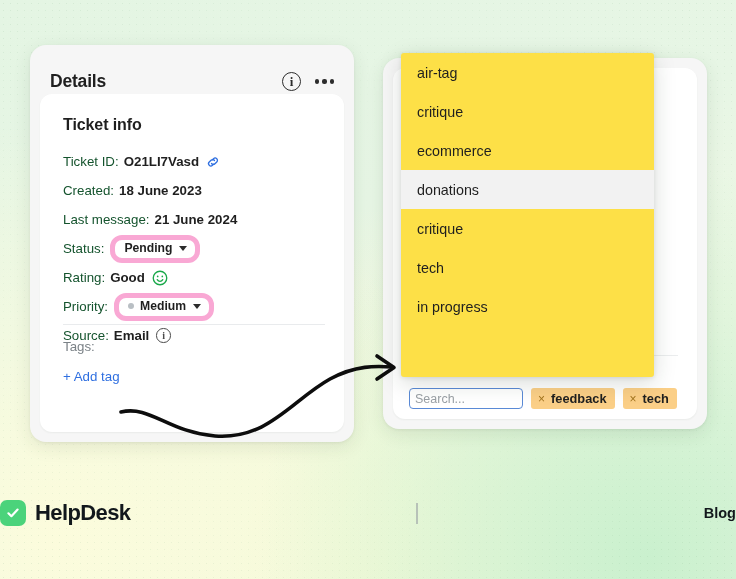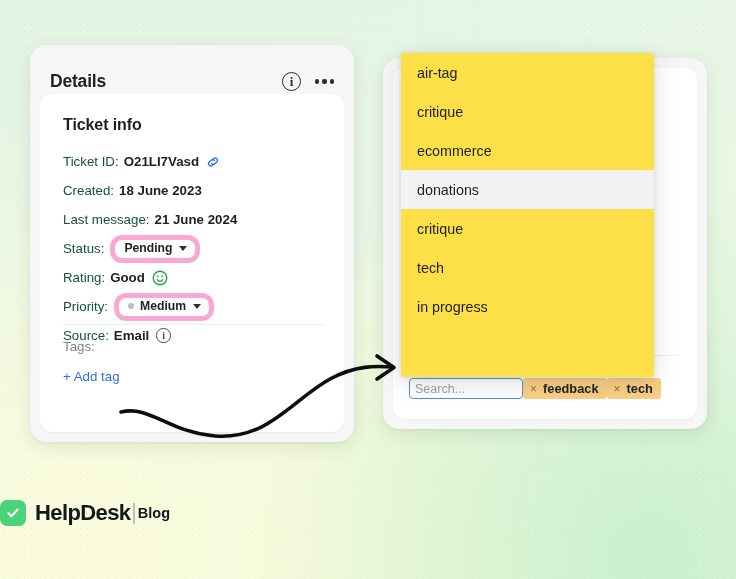--- a/index.html
+++ b/index.html
@@ -140,22 +140,22 @@
   #right-panel { left: 383px; top: 58px; width: 324px; height: 371px; }
   #right-card { left: 10px; top: 10px; width: 304px; height: 351px; background:#fff; }
 
   #right-ghost { position:absolute; left:23px; top:18px; width:262px; }
   .ghost-row { height: 29px; font-size: 13.3px; color: #c9cdd0; white-space: nowrap; }
   #right-divider {
     position:absolute; left:23px; top:287px; width:262px; height:1px; background:#ebedee;
   }
 
   #tag-input-row {
-    position: absolute; left: 16px; top: 310px;
-    display: flex; align-items: center; 
+    position: absolute; left: 16px; top: 320px;
+    display: flex; align-items: center; gap: 8px;
   }
   #search-input {
     width: 114px; height: 21px;
     border: 1.4px solid #5a8ad6; border-radius: 4px;
     background: #ffffff;
     font-family: "Liberation Sans", sans-serif;
     font-size: 12.5px; color: #1f1f1f;
     padding: 0 5px;
     outline: none;
   }
@@ -185,21 +185,21 @@
     padding-left: 16px; font-size: 14.3px; color: #1f1f1f; cursor: pointer;
   }
   .dd-item.active { background: #f2f2f2; }
 
   
   #arrow-svg { position: absolute; left: 0; top: 0; width: 736px; height: 579px; pointer-events: none; }
 
   
   #footer {
     position: absolute; left: 0; top: 500px; width: 736px;
-    display: flex; align-items: center; justify-content: flex-start; gap: 3px;
+    display: flex; align-items: center; justify-content: space-between; gap: 3px;
   }
   #logo-group { display: flex; align-items: center; gap: 9px; }
   #logo-mark {
     width: 26px; height: 26px; border-radius: 7px; background: #4bd37b;
     display: flex; align-items: center; justify-content: center;
   }
   #logo-text {
     font-size: 22px; font-weight: 700; color: #12181c; letter-spacing: -0.6px;
   }
   #footer-sep { width: 1.4px; height: 21px; background: #b7c2b8; }

